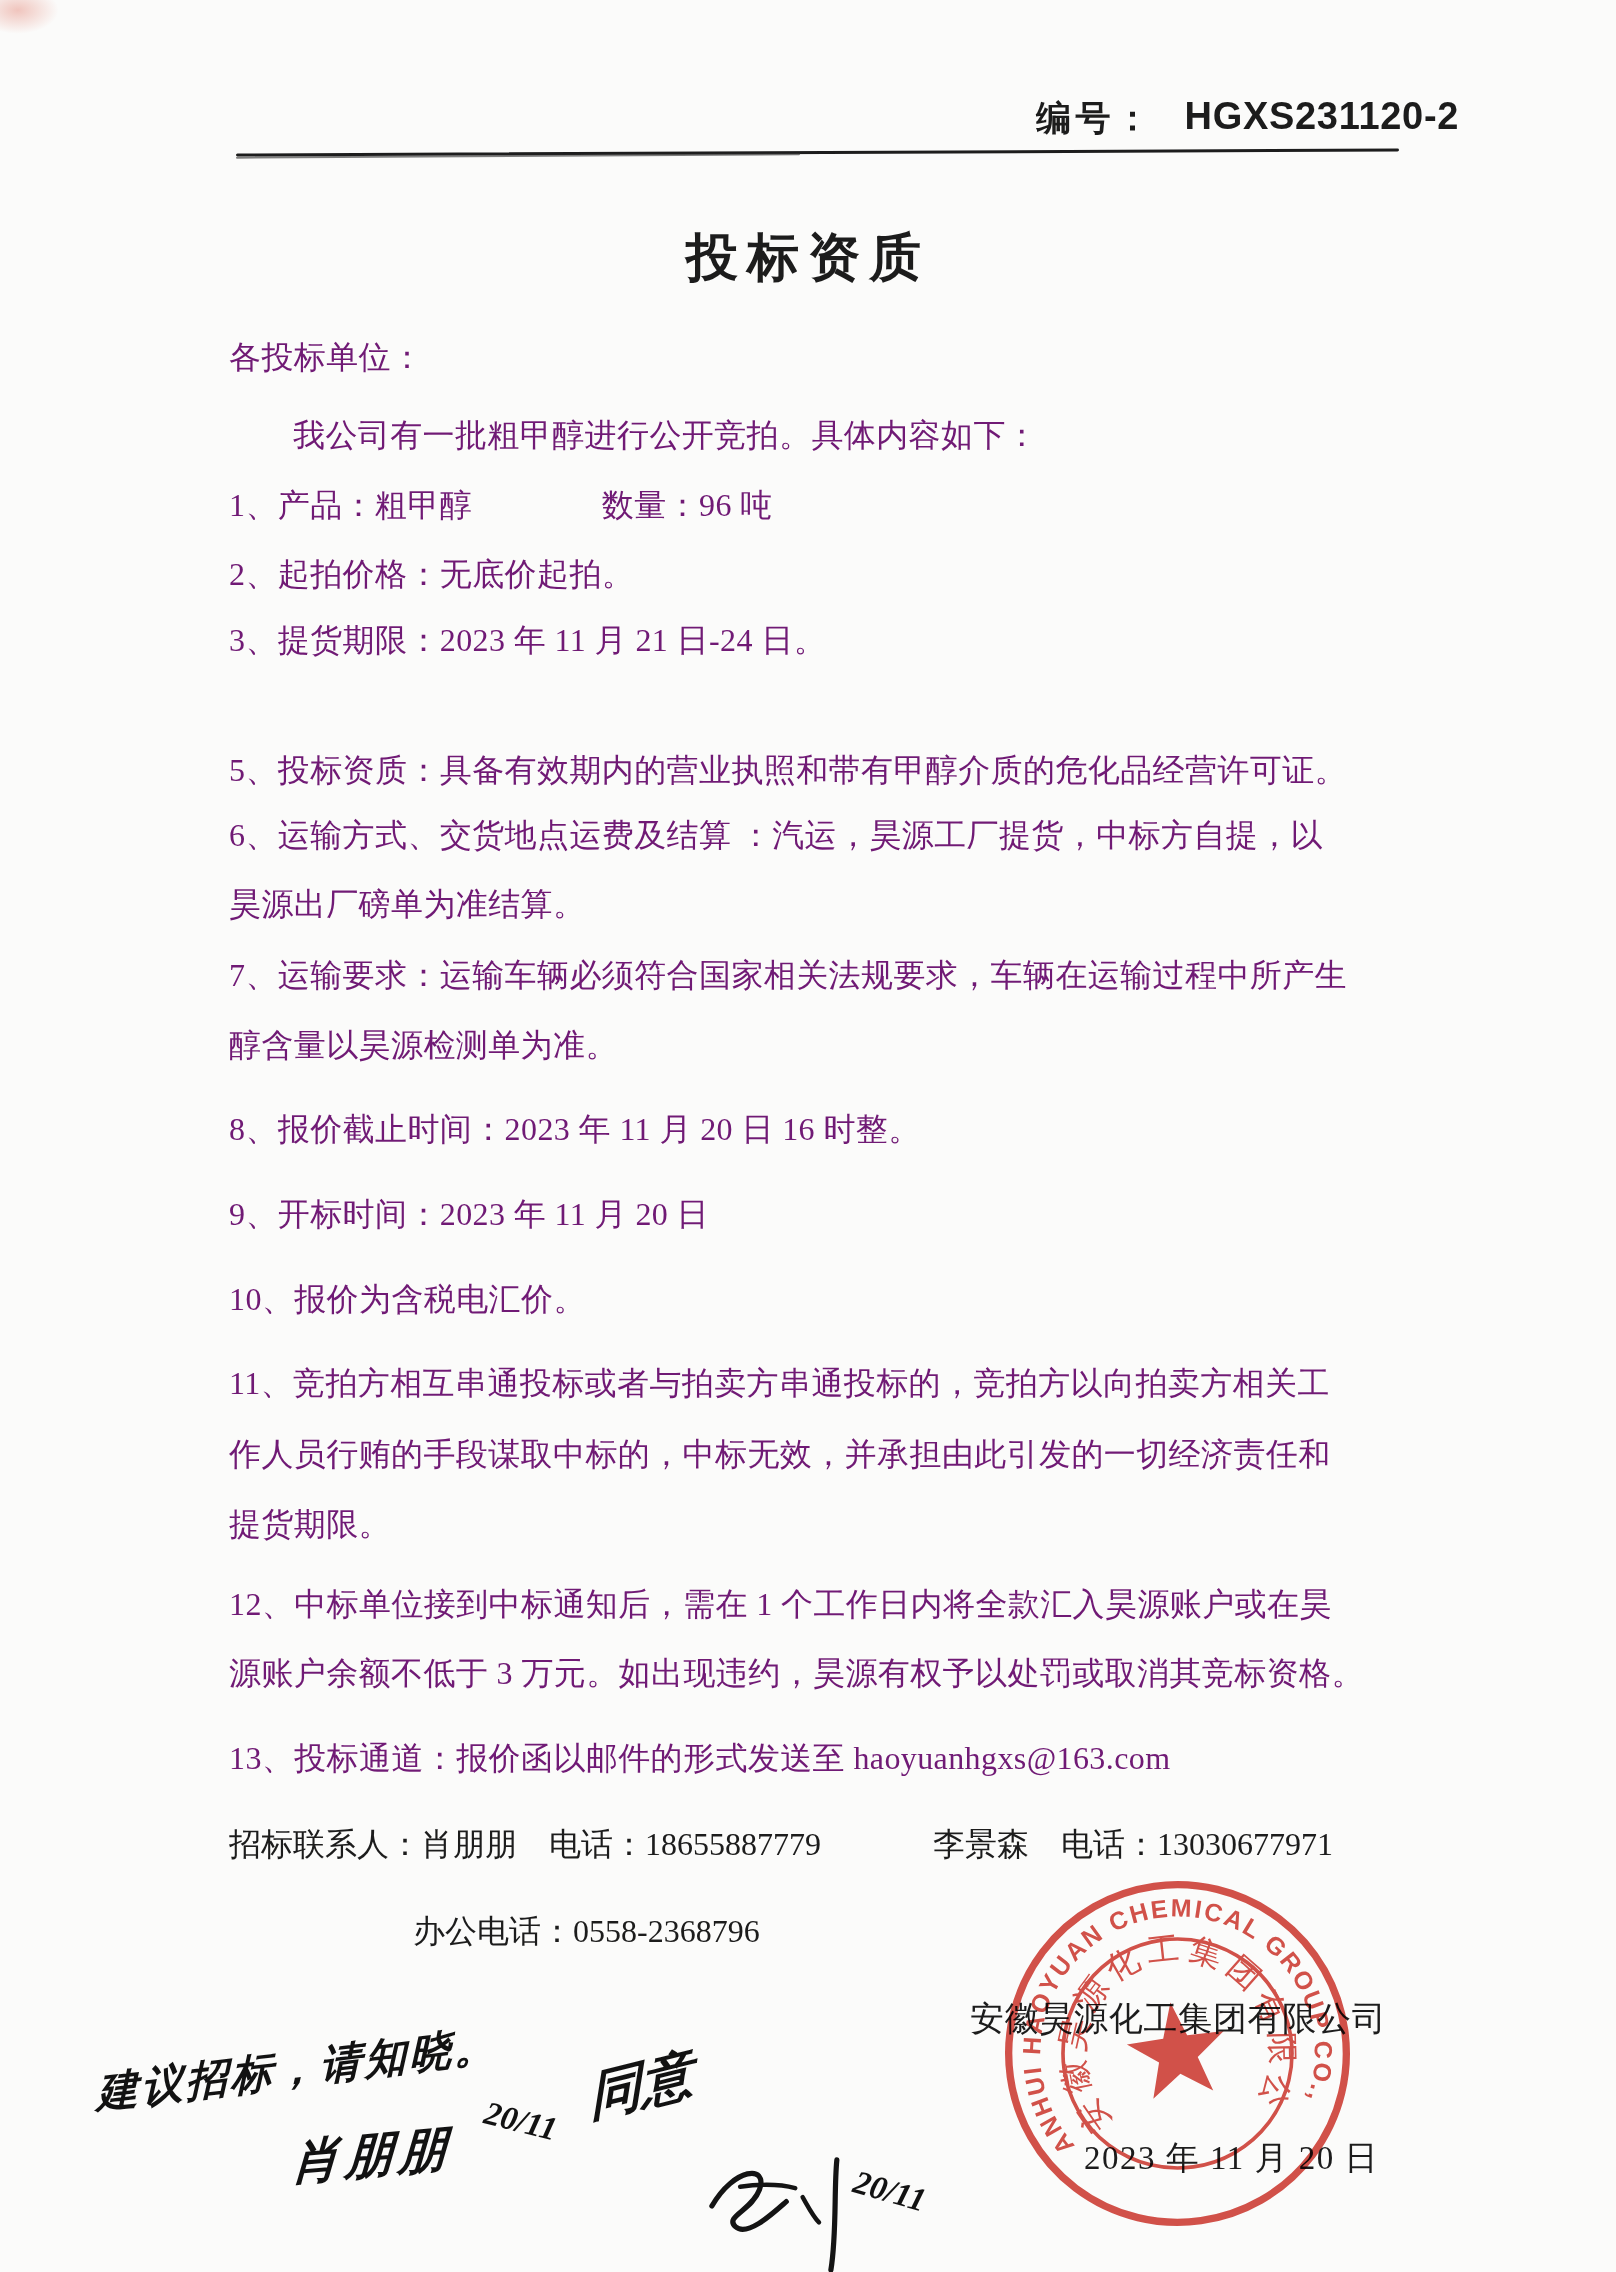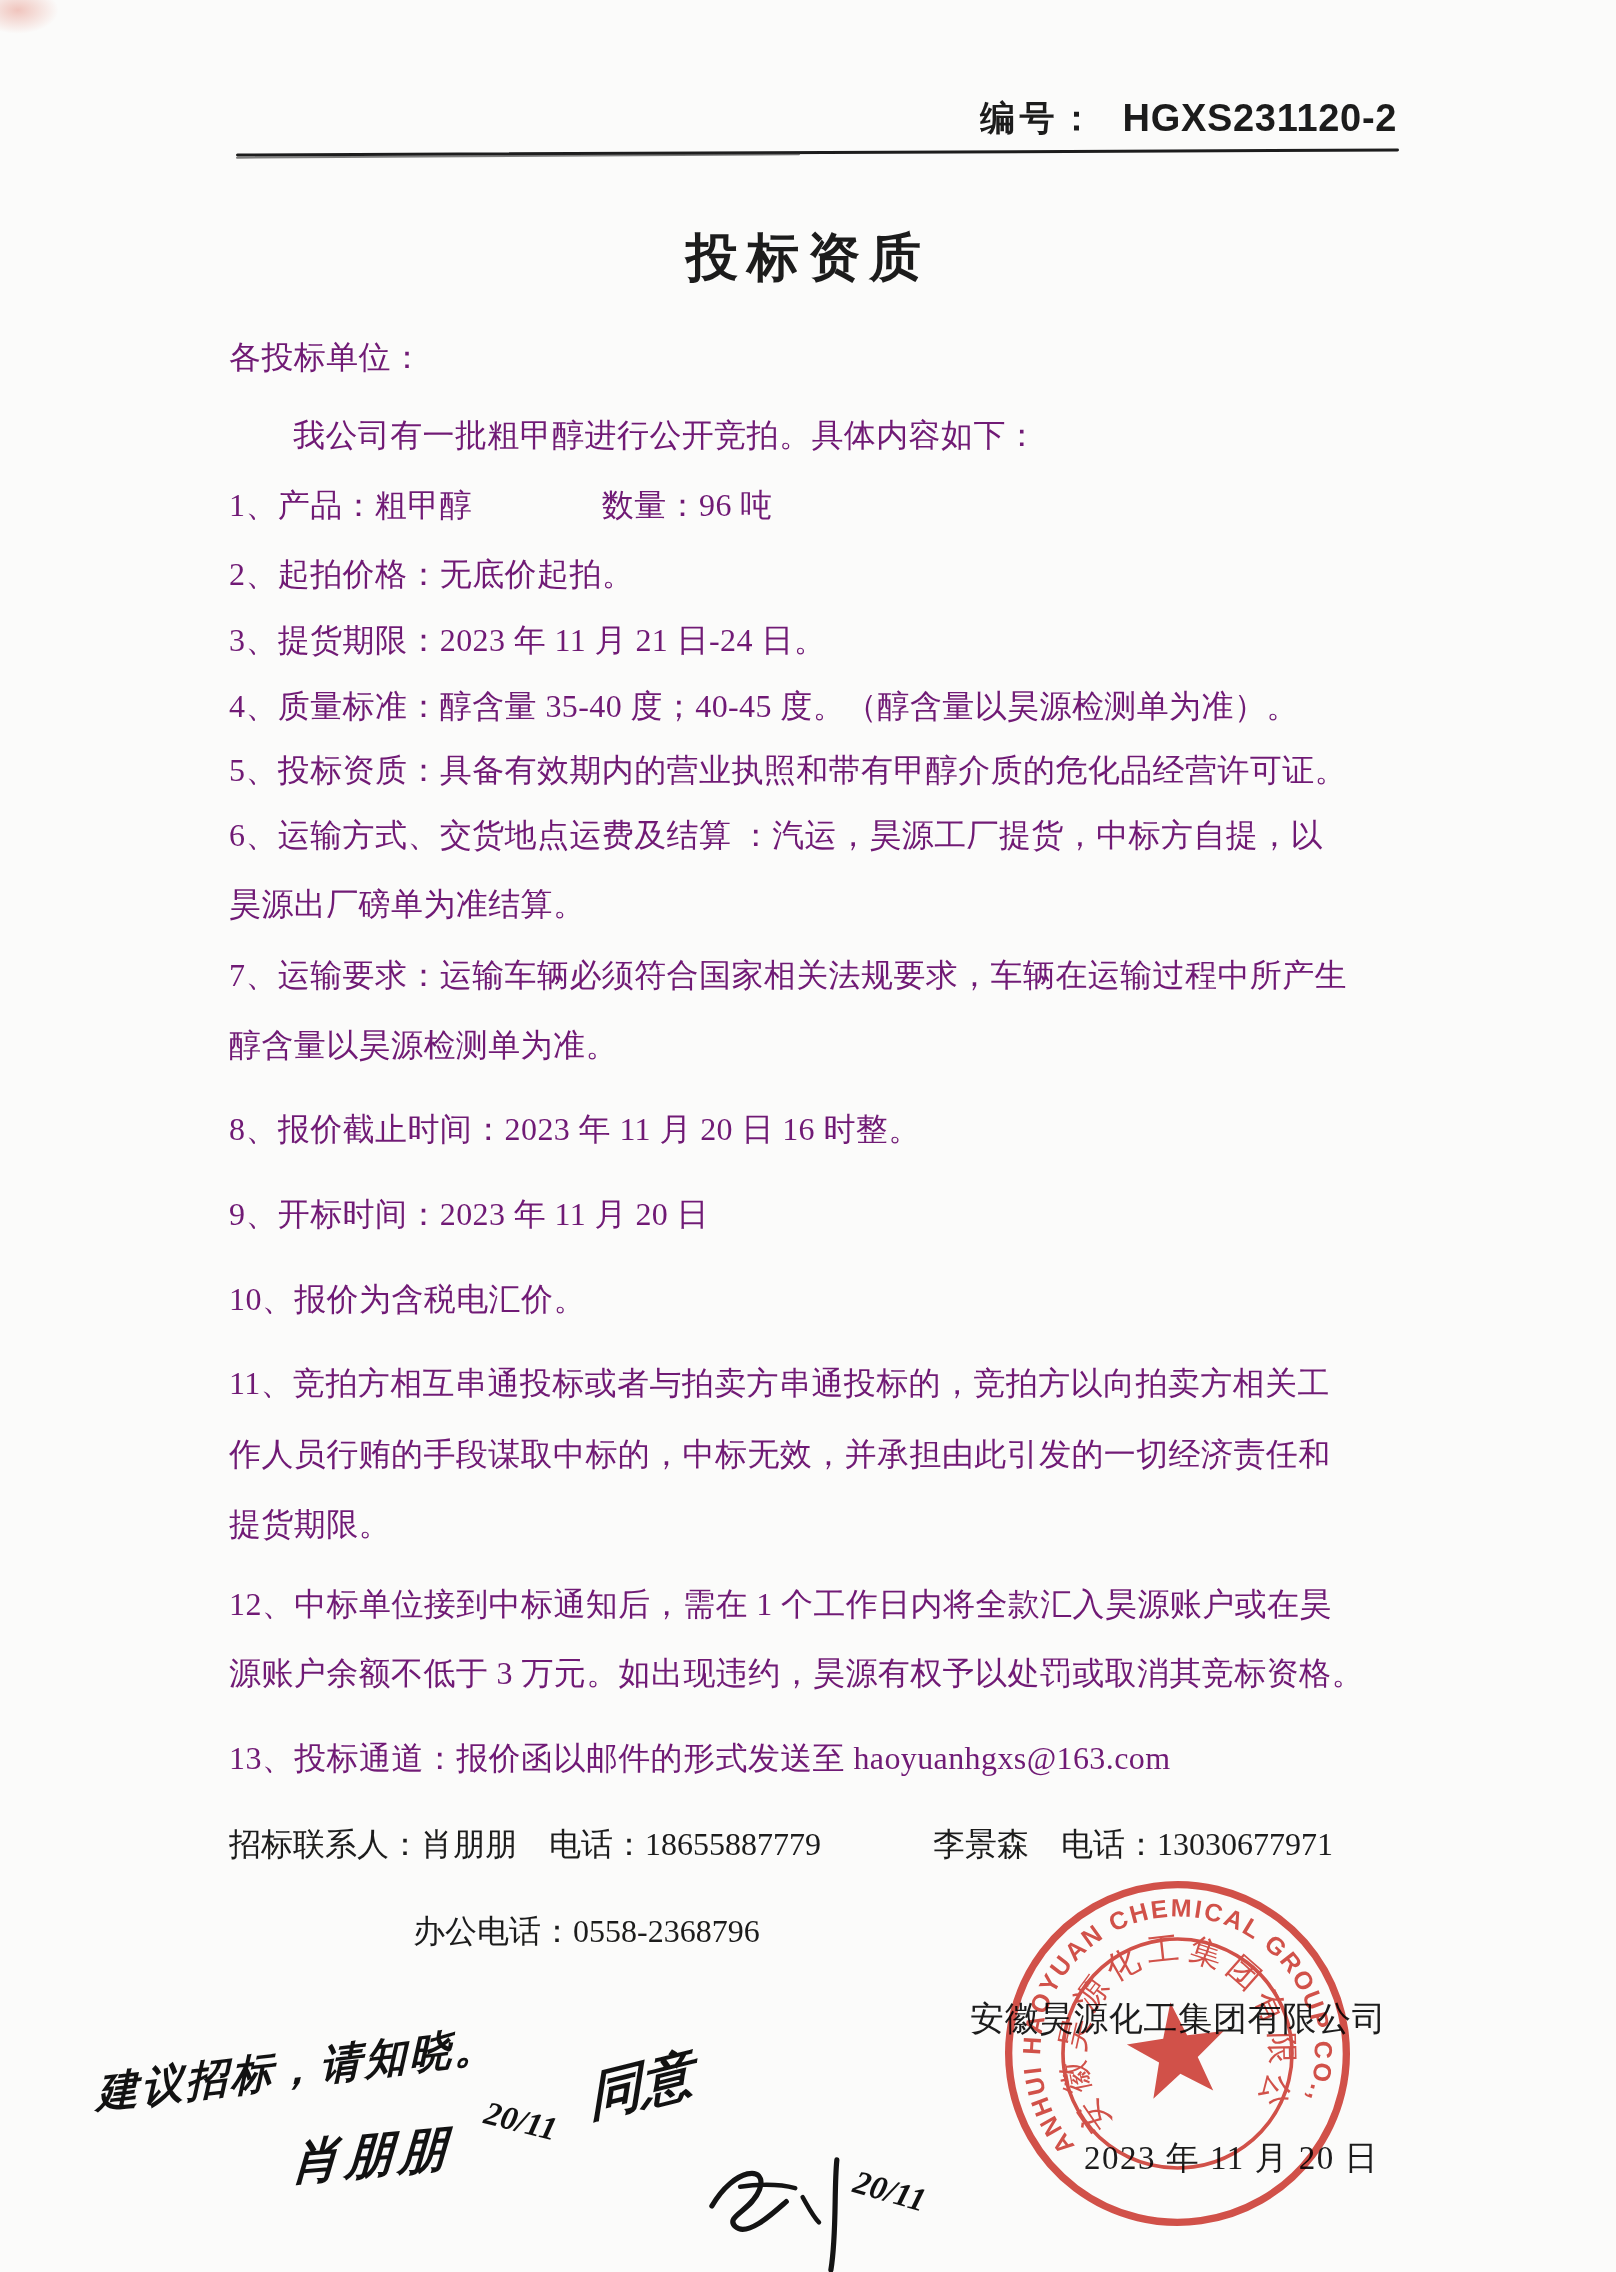--- a/index.html
+++ b/index.html
@@ -5,21 +5,21 @@
   html,body{margin:0;padding:0;}
   body{
     width:1616px;height:2273px;position:relative;overflow:hidden;
     background:#fbfbfa;
     font-family:"Liberation Serif","DejaVu Serif",serif;
     color:#1c1c1c;
   }
   .page{position:absolute;inset:0;}
   
   .doc-no{
-    position:absolute;top:95px;left:980px;display:flex;align-items:center;gap:24px;
+    position:absolute;top:95px;left:1036px;display:flex;align-items:flex-start;gap:30px;
     white-space:nowrap;
   }
   .doc-no .lbl{font-size:35px;font-weight:700;letter-spacing:4.5px;}
   .doc-no .num{
     font-family:"Liberation Sans","DejaVu Sans",sans-serif;
     font-size:38px;font-weight:700;letter-spacing:0.7px;
   }
   .rule{
     position:absolute;top:151px;left:236px;width:1163px;height:3px;
     background:#1d1d1d;border-radius:1.5px;transform:rotate(-0.25deg);
@@ -85,21 +85,20 @@
   <div class="rule"></div>
   <div class="rule2"></div>
 
   <div class="title">投标资质</div>
 
   <div class="ln" style="top:336px">各投标单位：</div>
   <div class="ln indent" style="top:414px">我公司有一批粗甲醇进行公开竞拍。具体内容如下：</div>
   <div class="ln" style="top:484px">1、产品：粗甲醇　　　　数量：96 吨</div>
   <div class="ln" style="top:553px">2、起拍价格：无底价起拍。</div>
   <div class="ln" style="top:619px">3、提货期限：2023 年 11 月 21 日-24 日。</div>
-  <div class="ln" style="top:685px">4、质量标准：醇含量 35-40 度；40-45 度。（醇含量以昊源检测单为准）。</div>
   <div class="ln" style="top:749px">5、投标资质：具备有效期内的营业执照和带有甲醇介质的危化品经营许可证。</div>
   <div class="ln" style="top:814px">6、运输方式、交货地点运费及结算 ：汽运，昊源工厂提货，中标方自提，以</div>
   <div class="ln" style="top:883px">昊源出厂磅单为准结算。</div>
   <div class="ln" style="top:954px">7、运输要求：运输车辆必须符合国家相关法规要求，车辆在运输过程中所产生</div>
   <div class="ln" style="top:1024px">醇含量以昊源检测单为准。</div>
   <div class="ln" style="top:1108px">8、报价截止时间：2023 年 11 月 20 日 16 时整。</div>
   <div class="ln" style="top:1193px">9、开标时间：2023 年 11 月 20 日</div>
   <div class="ln" style="top:1278px">10、报价为含税电汇价。</div>
   <div class="ln" style="top:1362px">11、竞拍方相互串通投标或者与拍卖方串通投标的，竞拍方以向拍卖方相关工</div>
   <div class="ln" style="top:1433px">作人员行贿的手段谋取中标的，中标无效，并承担由此引发的一切经济责任和</div>

